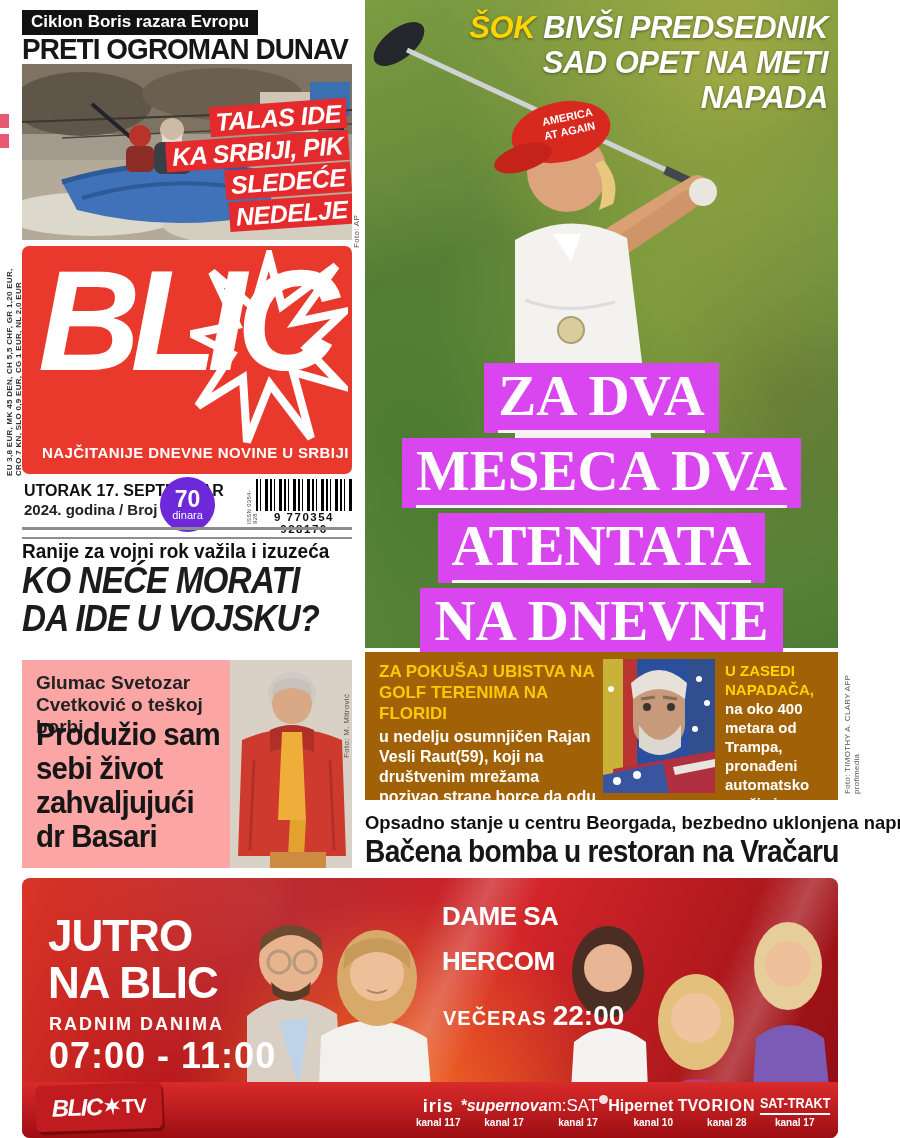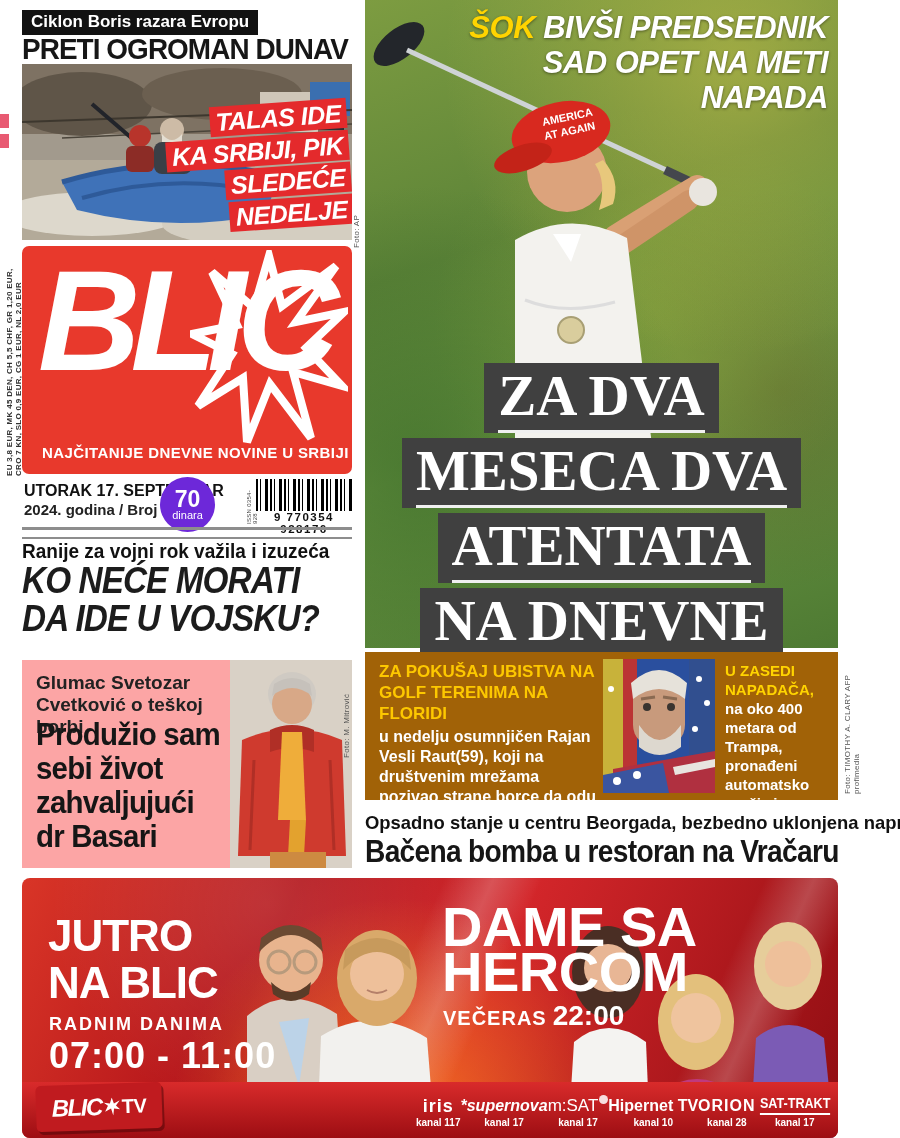--- a/index.html
+++ b/index.html
@@ -61,21 +61,21 @@
      background:
        radial-gradient(circle at 78% 10%,rgba(205,195,75,.55),transparent 42%),
        radial-gradient(circle at 12% 72%,rgba(45,95,35,.55),transparent 45%),
        radial-gradient(circle at 60% 50%,rgba(150,170,60,.45),transparent 50%),
        radial-gradient(circle at 88% 60%,rgba(90,70,30,.35),transparent 35%),
        linear-gradient(160deg,#7d9c41 0%,#5d8438 35%,#6f9a43 60%,#4e7a33 100%);}
   .trump-topline{right:10px;top:10px;text-align:right;color:#fff;font-weight:900;font-style:italic;
                  font-size:31px;line-height:35px;letter-spacing:-.5px;text-shadow:0 1px 3px rgba(0,0,0,.45);white-space:nowrap;}
   .yellow{color:#ffd400;}
   .main-headline{left:365px;top:358px;width:473px;display:flex;flex-direction:column;align-items:center;}
-  .hl-bar{background:#404040;color:#fff;font-family:"Liberation Serif",serif;font-weight:700;
+  .hl-bar{background:#d946ef;color:#fff;font-family:"Liberation Serif",serif;font-weight:700;
           font-size:57px;line-height:62px;padding:2px 14px 6px;margin-top:5px;white-space:nowrap;}
   .hl-bar span{border-bottom:3px solid rgba(255,255,255,.92);padding-bottom:3px;}
   .hl-bar.last span{border-bottom:none;}
 
   
   .info-box{left:365px;top:652px;width:473px;height:148px;background:#a16207;display:flex;}
   .ib-left{width:238px;padding:9px 6px 6px 14px;box-sizing:border-box;}
   .ib-highlight{color:#fdc800;font-size:17px;font-weight:800;line-height:21px;}
   .ib-body{color:#fff;font-size:16px;font-weight:700;line-height:20px;margin-top:3px;}
   .ib-photo{width:112px;height:134px;margin-top:7px;flex:none;}
@@ -94,21 +94,21 @@
        radial-gradient(circle at 46% 95%,rgba(255,140,30,.75),transparent 45%),
        radial-gradient(circle at 30% 10%,rgba(255,255,255,.12),transparent 35%),
        linear-gradient(115deg,#d93527 0%,#b3141a 30%,#d3262a 55%,#8f0d12 100%);}
   .streak{position:absolute;background:linear-gradient(90deg,transparent,rgba(255,255,255,.22),transparent);
           width:90px;height:420px;}
   .streak.s1{left:360px;top:-60px;transform:rotate(24deg);}
   .streak.s2{left:690px;top:-80px;transform:rotate(24deg);}
   .jutro-title{left:26px;top:34px;color:#fff;font-weight:900;font-size:44px;line-height:47px;letter-spacing:-1px;}
   .jutro-sub1{left:27px;top:136px;color:#fff;font-weight:800;font-size:18px;letter-spacing:2px;}
   .jutro-sub2{left:27px;top:157px;color:#fff;font-weight:800;font-size:36px;letter-spacing:1px;}
-  .dame-title{left:420px;top:26px;color:#fff;font-weight:900;font-size:56px;line-height:45px;letter-spacing:-.5px;}
+  .dame-title{left:420px;top:16px;color:#fff;font-weight:900;font-size:26px;line-height:45px;letter-spacing:-.5px;}
   .dame-sub{left:421px;top:122px;color:#fff;}
   .dame-sub .lbl{font-weight:800;font-size:20px;letter-spacing:1px;}
   .dame-sub .tm{font-weight:900;font-size:28px;margin-left:6px;}
   .people-left{left:165px;bottom:0;width:280px;height:252px;}
   .people-right{right:0;bottom:0;width:300px;height:236px;}
   .ribbon{left:0;right:0;bottom:0;height:56px;background:linear-gradient(180deg,#d92b2b,#9d0e13);}
   .blictv{left:14px;bottom:8px;width:126px;height:46px;background:#c01b1f;border-radius:5px;
           transform:rotate(-2deg);display:flex;align-items:center;justify-content:center;gap:2px;
           box-shadow:2px 3px 0 rgba(80,5,8,.55);}
   .blictv .b1{color:#fff;font-weight:900;font-style:italic;font-size:24px;letter-spacing:-1.5px;}

